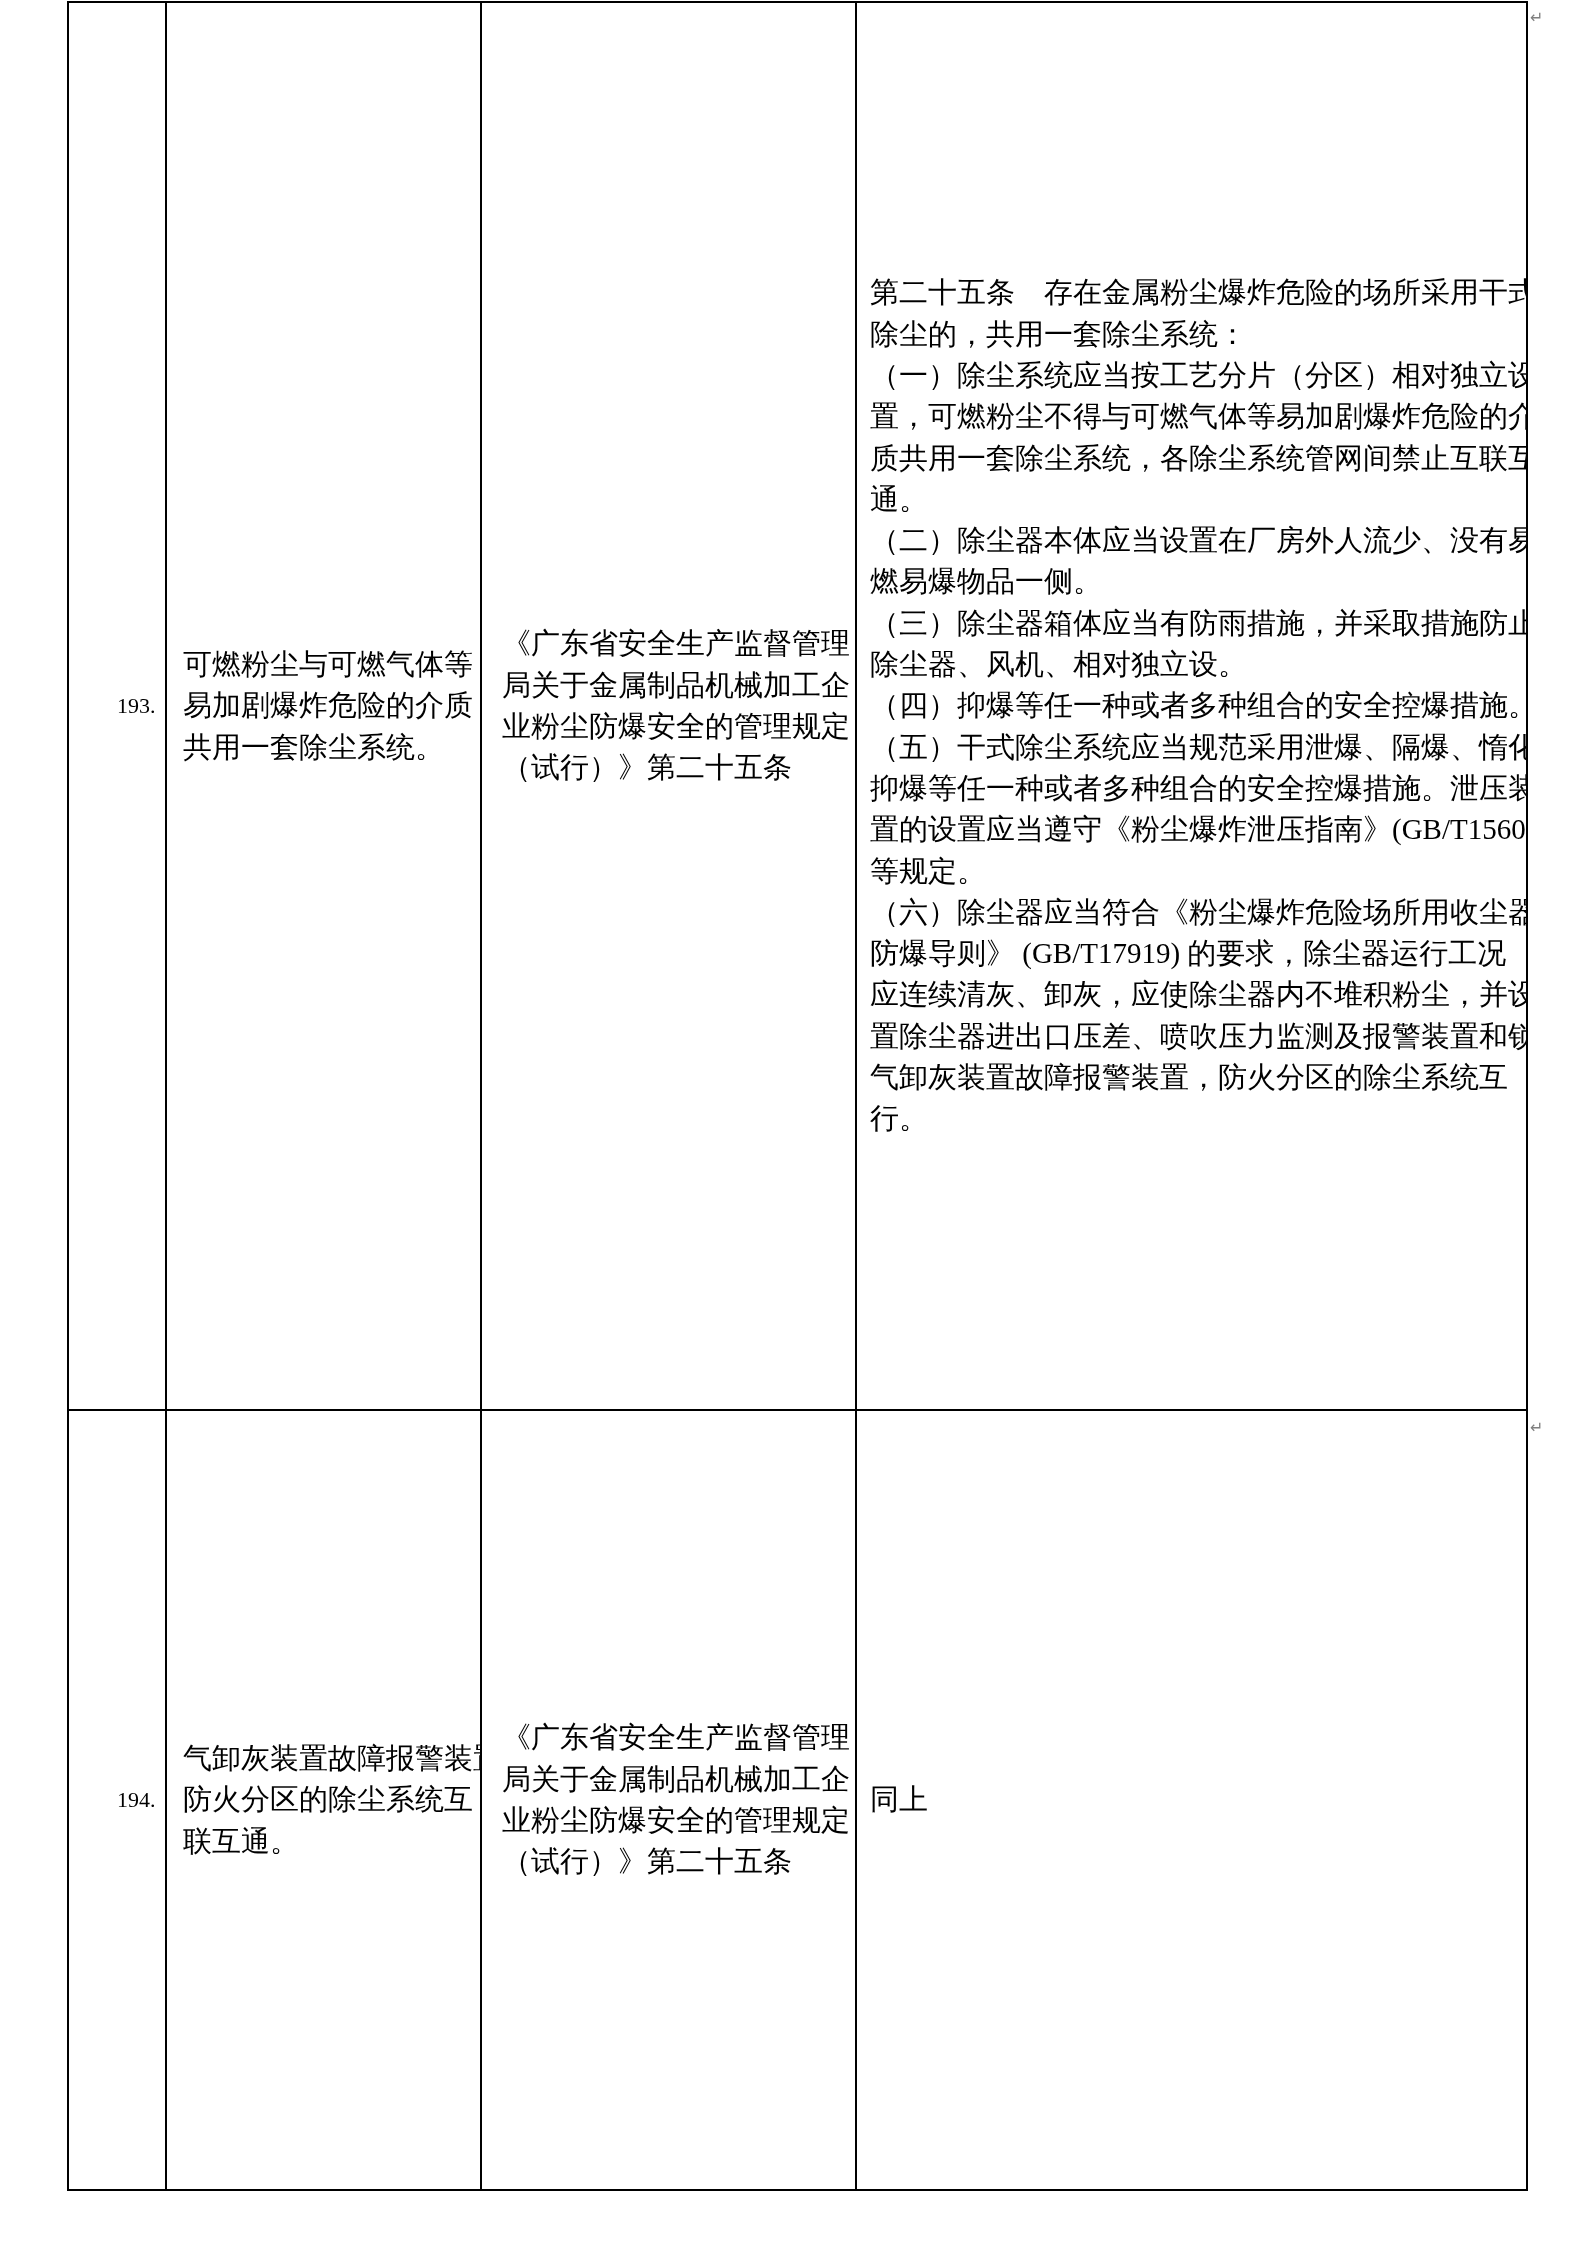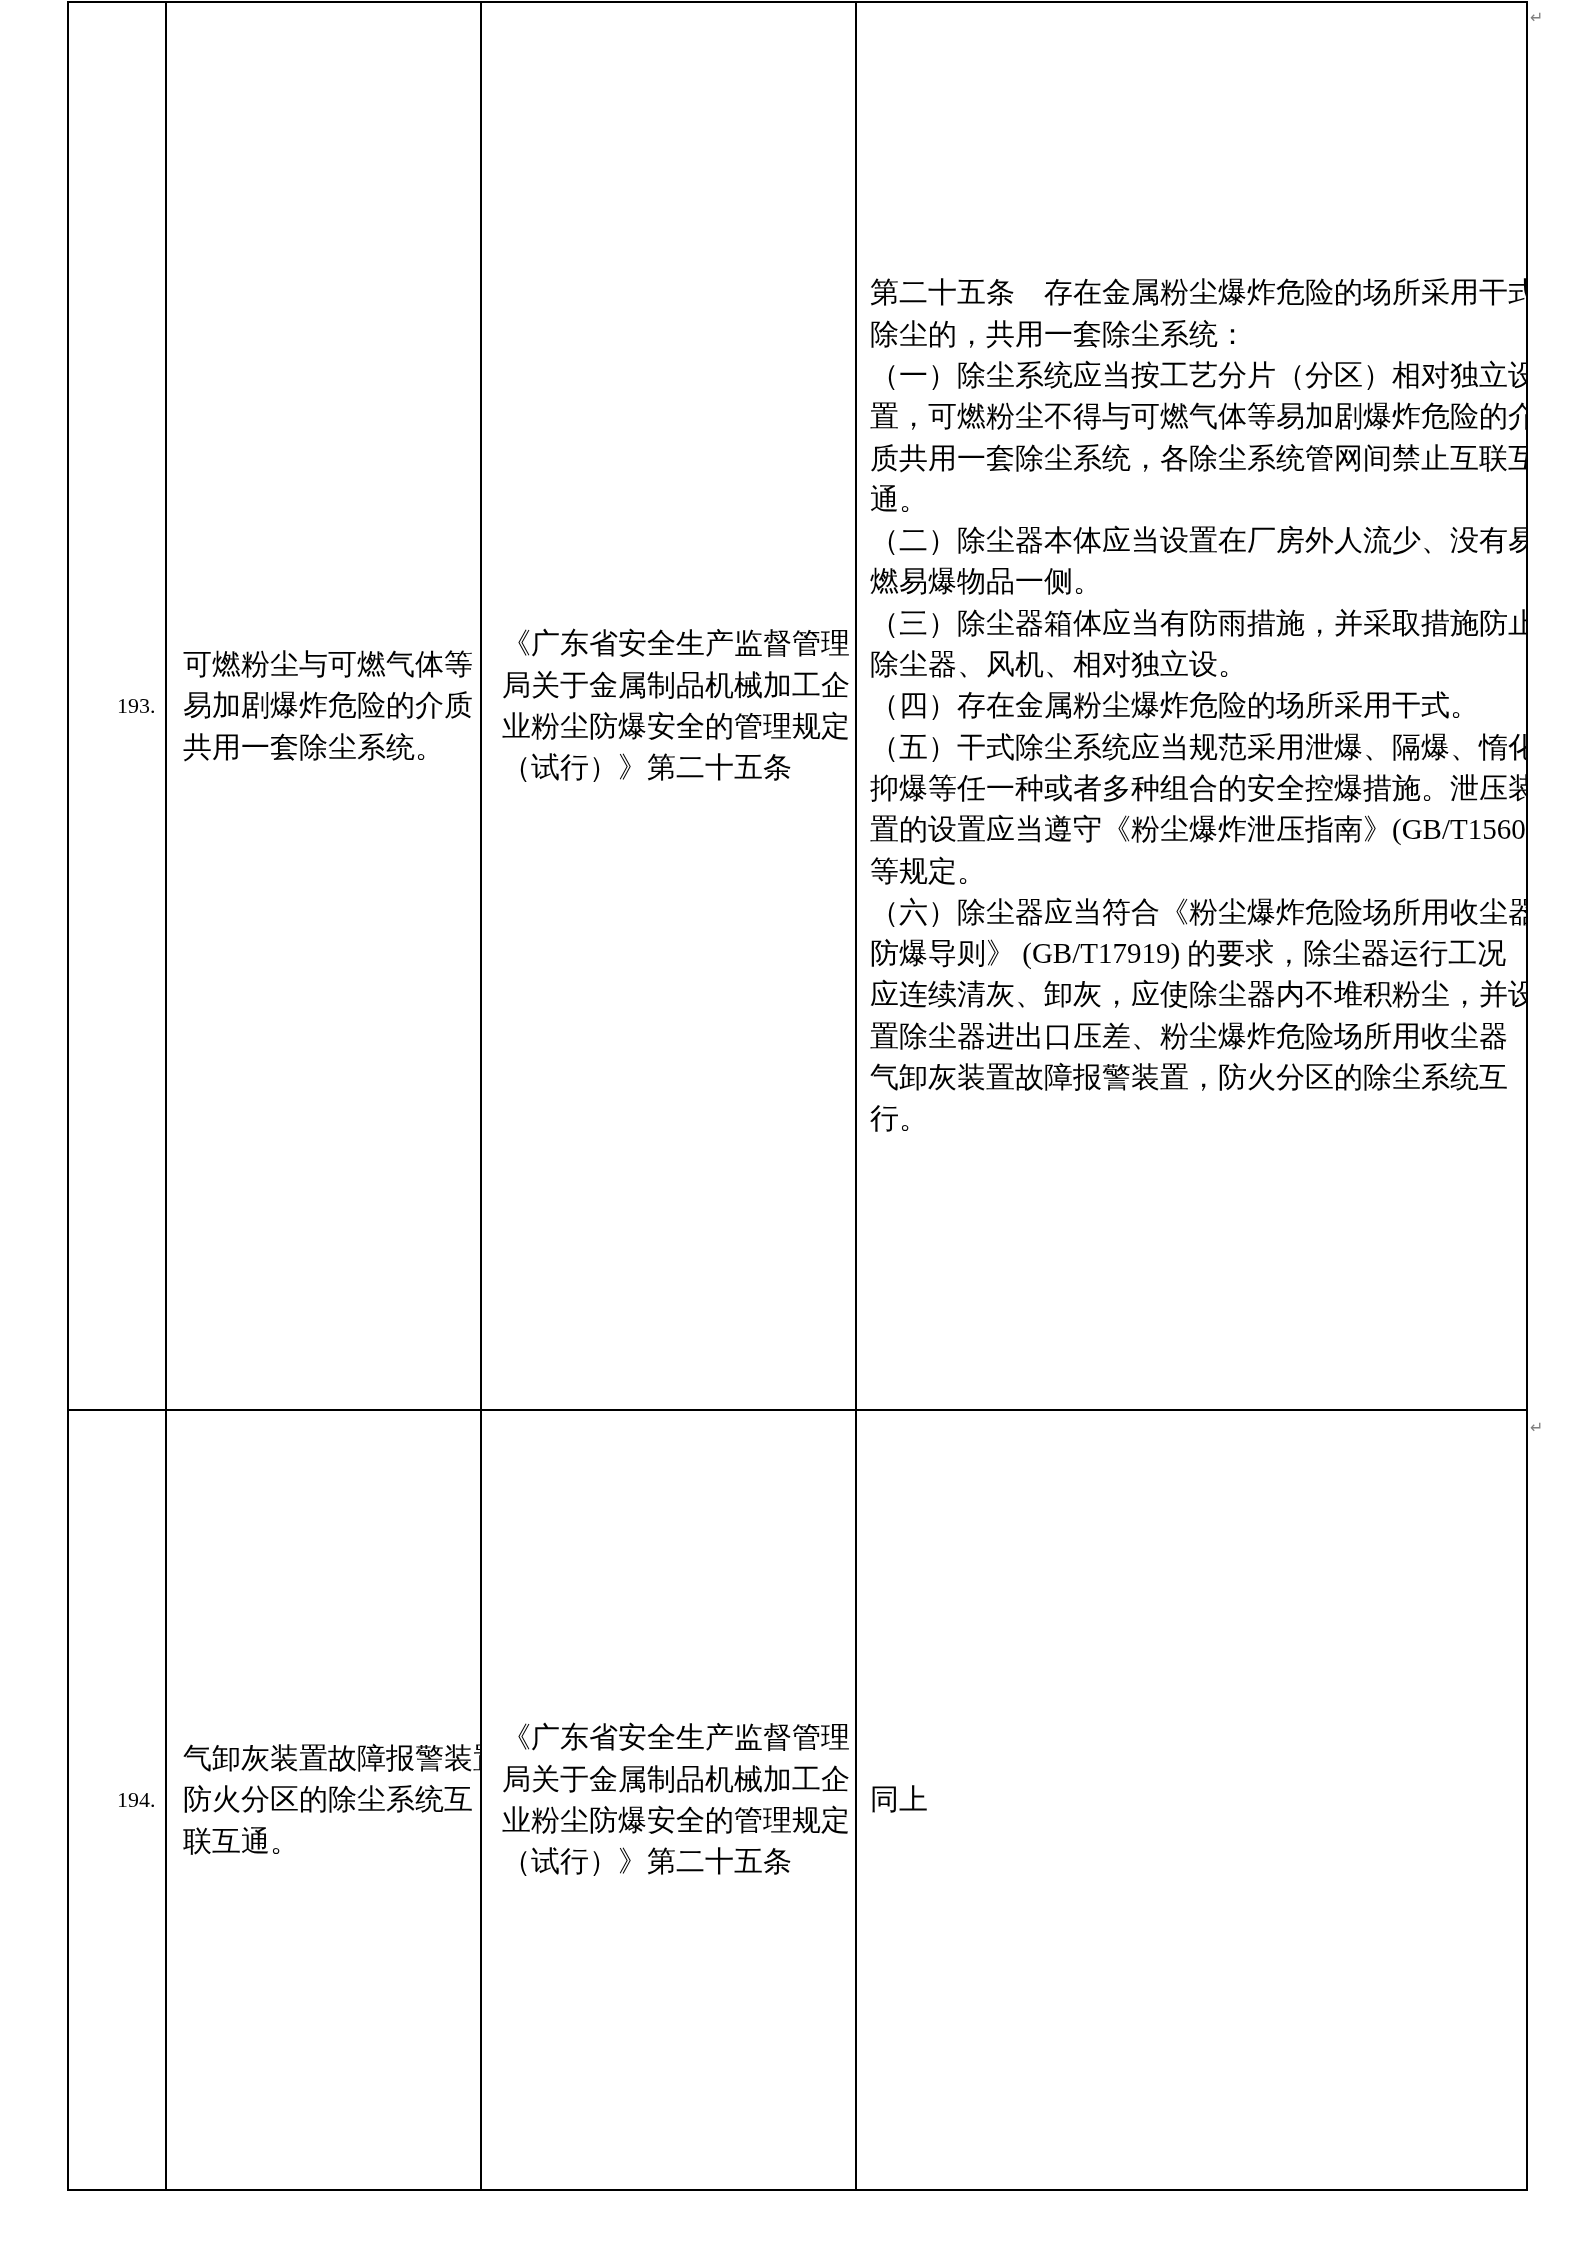--- a/index.html
+++ b/index.html
@@ -100,29 +100,29 @@
               <div class="tline">第二十五条　存在金属粉尘爆炸危险的场所采用干式</div>
               <div class="tline">除尘的，共用一套除尘系统：</div>
               <div class="tline">（一）除尘系统应当按工艺分片（分区）相对独立设</div>
               <div class="tline">置，可燃粉尘不得与可燃气体等易加剧爆炸危险的介</div>
               <div class="tline">质共用一套除尘系统，各除尘系统管网间禁止互联互</div>
               <div class="tline">通。</div>
               <div class="tline">（二）除尘器本体应当设置在厂房外人流少、没有易</div>
               <div class="tline">燃易爆物品一侧。</div>
               <div class="tline">（三）除尘器箱体应当有防雨措施，并采取措施防止</div>
               <div class="tline">除尘器、风机、相对独立设。</div>
-              <div class="tline">（四）存在金属粉尘爆炸危险的场所采用干式。</div>
+              <div class="tline">（四）抑爆等任一种或者多种组合的安全控爆措施。</div>
               <div class="tline">（五）干式除尘系统应当规范采用泄爆、隔爆、惰化、</div>
               <div class="tline">抑爆等任一种或者多种组合的安全控爆措施。泄压装</div>
               <div class="tline">置的设置应当遵守《粉尘爆炸泄压指南》(GB/T15605)</div>
               <div class="tline">等规定。</div>
               <div class="tline">（六）除尘器应当符合《粉尘爆炸危险场所用收尘器</div>
               <div class="tline">防爆导则》 (GB/T17919) 的要求，除尘器运行工况</div>
               <div class="tline">应连续清灰、卸灰，应使除尘器内不堆积粉尘，并设</div>
-              <div class="tline">置除尘器进出口压差、粉尘爆炸危险场所用收尘器</div>
+              <div class="tline">置除尘器进出口压差、喷吹压力监测及报警装置和锁</div>
               <div class="tline">气卸灰装置故障报警装置，防火分区的除尘系统互</div>
               <div class="tline">行。</div>
             </div>
         </td>
       </tr>
       <tr class="row2">
         <td class="num">
           <div class="numtext">194.</div>
         </td>
         <td class="issue">

